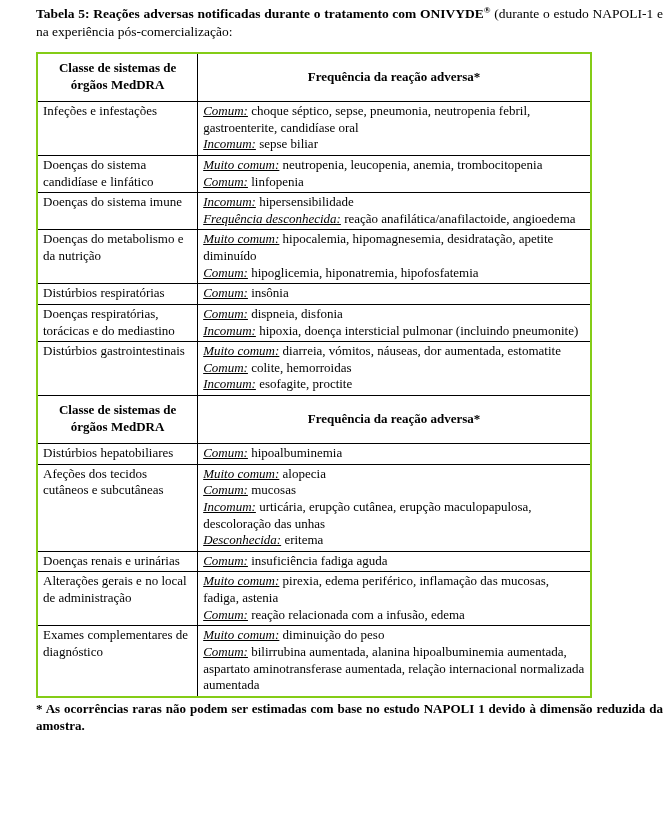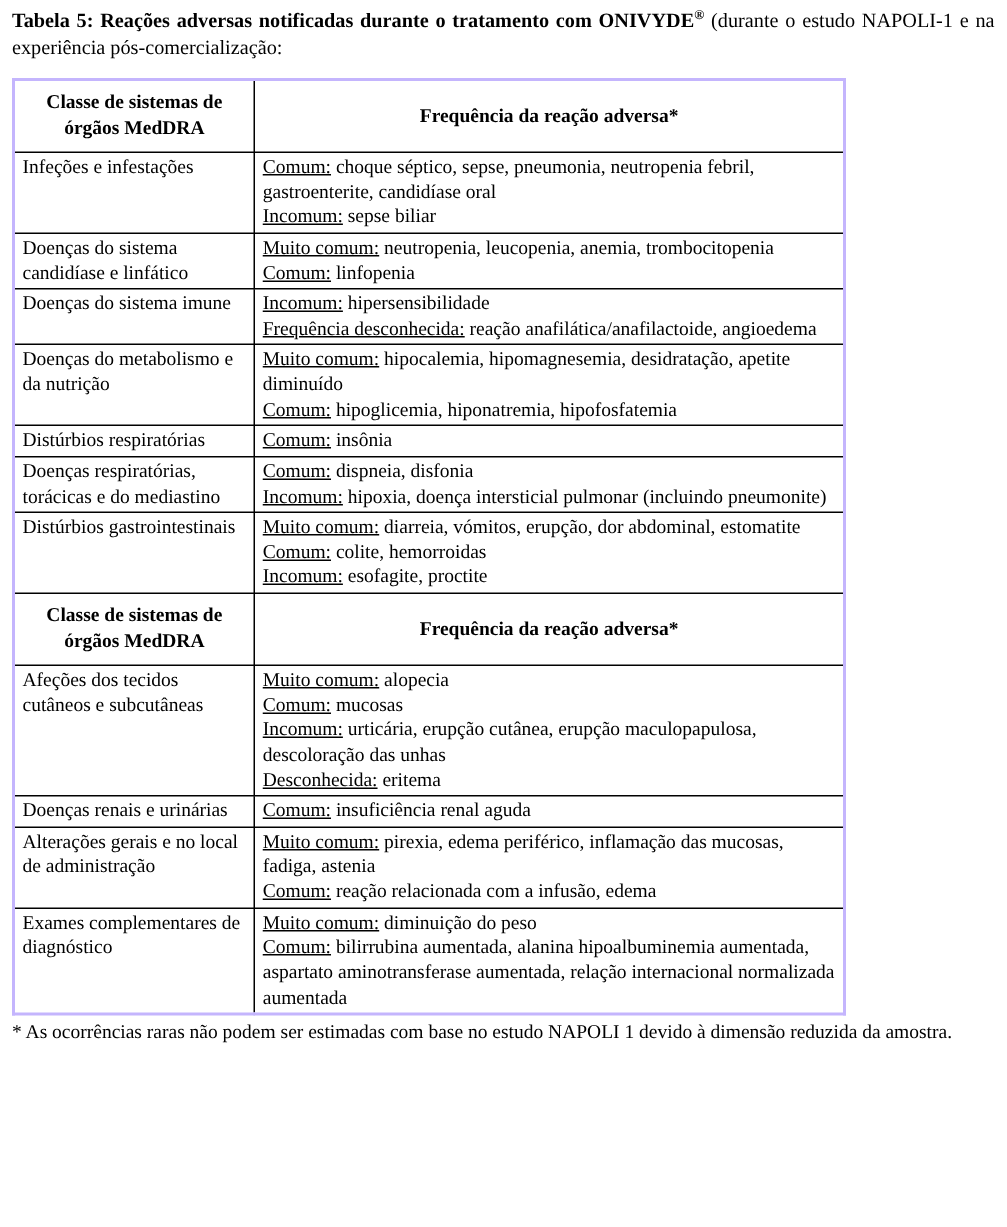--- a/index.html
+++ b/index.html
@@ -9,65 +9,68 @@
     color: #000000;
   }
   body {
     width: 671px;
     font-family: "Liberation Serif", "DejaVu Serif", serif;
     font-size: 13px;
     line-height: 1.28;
   }
   .page {
     padding: 5px 8px 6px 8px;
+    margin-left: 28px;
   }
   .caption {
     margin: 0 0 12px 0;
     text-align: justify;
     font-size: 13.5px;
     line-height: 1.3;
   }
   .caption .bold { font-weight: bold; }
   .caption sup {
     font-size: 9px;
     line-height: 0;
     font-weight: bold;
   }
   table.adverse {
     width: 556px;
     border-collapse: collapse;
-    border: 2px solid #c4b5fd;
+    border: 2px solid #84cc16;
     table-layout: fixed;
   }
   table.adverse col.c1 { width: 29%; }
   table.adverse col.c2 { width: 71%; }
   table.adverse th,
   table.adverse td {
     border: 1px solid #000;
     padding: 1px 5px 2px 5px;
     vertical-align: top;
     text-align: left;
     font-size: 13px;
     overflow: hidden;
   }
   table.adverse th {
     text-align: center;
     vertical-align: middle;
     font-weight: bold;
     height: 44px;
   }
   .freq-label {
+    font-style: italic;
     text-decoration: underline;
     text-align: right;
   }
   .entry { margin: 0; }
   .footnote {
     margin: 3px 0 0 0;
     text-align: justify;
     line-height: 1.3;
+    font-weight: bold;
   }
 </style>
 </head>
 <body>
 
 <div class="page">
 
   <p class="caption"><span class="bold"><span>Tabela 5: Reações adversas notificadas durante o tratamento com ONIVYDE</span><sup>®</sup></span><span> (durante o estudo NAPOLI-1 e na experiência pós-comercialização:</span></p>
 
   <table class="adverse">
@@ -128,46 +131,52 @@
     <td>Doenças respiratórias, torácicas e do mediastino</td>
     <td>
             <div class="entry"><span class="freq-label">Comum:</span><span> dispneia, disfonia</span></div>
             <div class="entry"><span class="freq-label">Incomum:</span><span> hipoxia, doença intersticial pulmonar (incluindo pneumonite)</span></div>
           </td>
   </tr>
 
   <tr>
     <td>Distúrbios gastrointestinais</td>
     <td>
-            <div class="entry"><span class="freq-label">Muito comum:</span><span> diarreia, vómitos, erupção, dor abdominal, estomatite</span></div>
+            <div class="entry"><span class="freq-label">Muito comum:</span><span> diarreia, vómitos, náuseas, dor aumentada, estomatite</span></div>
             <div class="entry"><span class="freq-label">Comum:</span><span> colite, hemorroidas</span></div>
             <div class="entry"><span class="freq-label">Incomum:</span><span> esofagite, proctite</span></div>
           </td>
   </tr>
 
   <tr class="header-row">
     <th>Classe de sistemas de órgãos MedDRA</th>
     <th>Frequência da reação adversa*</th>
   </tr>
 
+  <tr>
+    <td>Distúrbios hepatobiliares</td>
+    <td>
+            <div class="entry"><span class="freq-label">Comum:</span><span> hipoalbuminemia</span></div>
+          </td>
+  </tr>
 
   <tr>
     <td>Afeções dos tecidos cutâneos e subcutâneas</td>
     <td>
             <div class="entry"><span class="freq-label">Muito comum:</span><span> alopecia</span></div>
             <div class="entry"><span class="freq-label">Comum:</span><span> mucosas</span></div>
             <div class="entry"><span class="freq-label">Incomum:</span><span> urticária, erupção cutânea, erupção maculopapulosa, descoloração das unhas</span></div>
             <div class="entry"><span class="freq-label">Desconhecida:</span><span> eritema</span></div>
           </td>
   </tr>
 
   <tr>
     <td>Doenças renais e urinárias</td>
     <td>
-            <div class="entry"><span class="freq-label">Comum:</span><span> insuficiência renal aguda</span></div>
+            <div class="entry"><span class="freq-label">Comum:</span><span> insuficiência fadiga aguda</span></div>
           </td>
   </tr>
 
   <tr>
     <td>Alterações gerais e no local de administração</td>
     <td>
             <div class="entry"><span class="freq-label">Muito comum:</span><span> pirexia, edema periférico, inflamação das mucosas, fadiga, astenia</span></div>
             <div class="entry"><span class="freq-label">Comum:</span><span> reação relacionada com a infusão, edema</span></div>
           </td>
   </tr>

